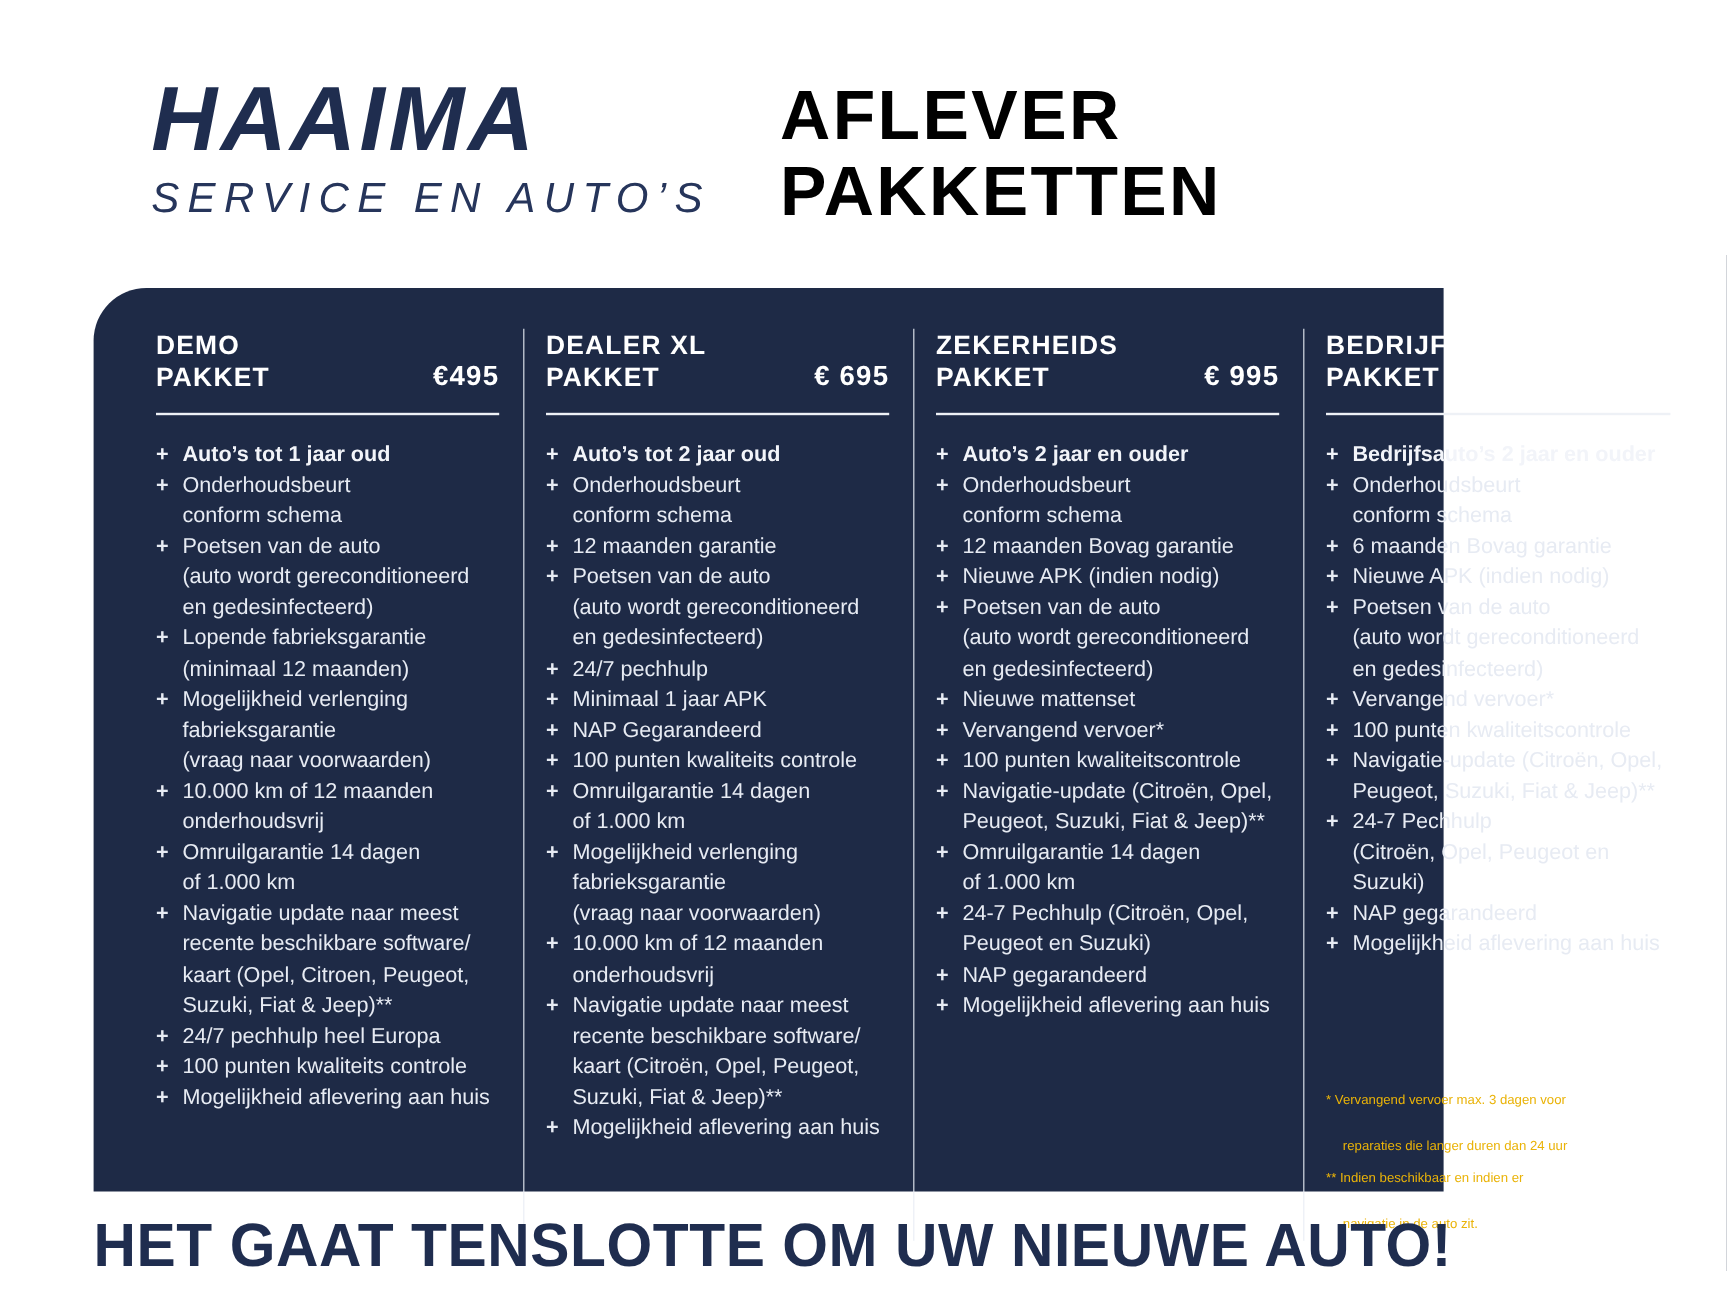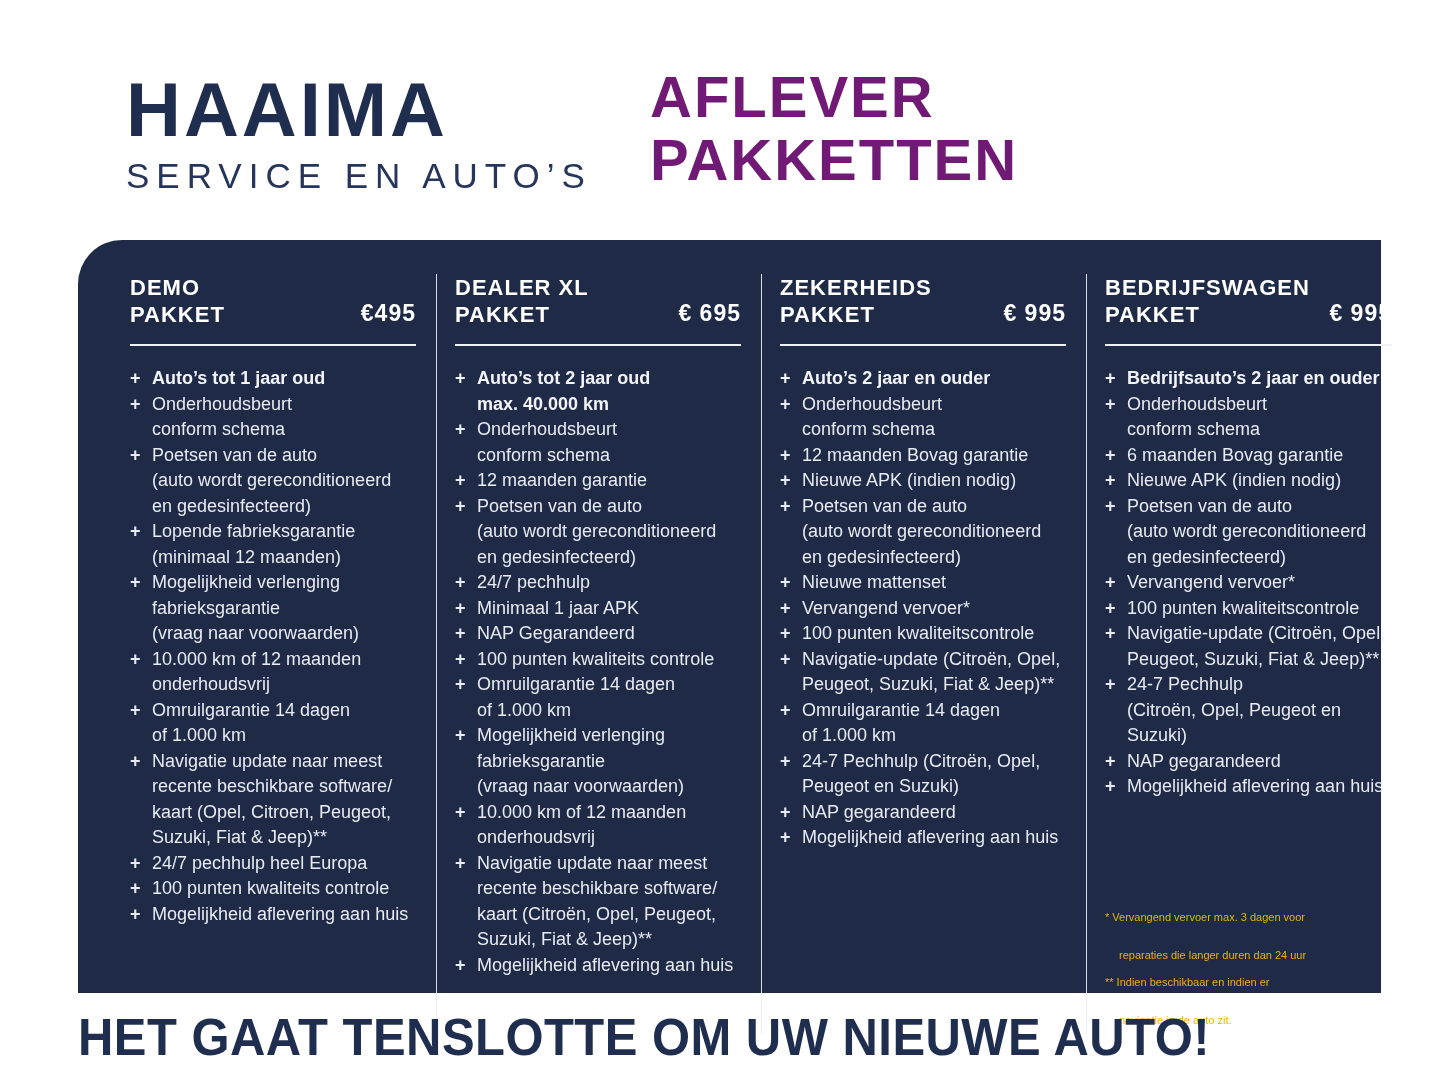--- a/index.html
+++ b/index.html
@@ -5,38 +5,38 @@
   html,body{margin:0;padding:0;}
   body{
     width:1439px;height:1080px;
     background:#ffffff;
     font-family:"Liberation Sans", sans-serif;
     color:#1f2d4f;
     position:relative;
     overflow:hidden;
   }
   
-  .logo-block{position:absolute;left:126px;top:72px;}
+  .logo-block{position:absolute;left:126px;top:62px;font-style:italic;}
   .logo-main{
     font-size:76px;font-weight:800;letter-spacing:3px;
     color:#1f2d4f;line-height:1;
   }
   .logo-sub{
     font-size:35px;font-weight:400;letter-spacing:7px;
     color:#26355b;margin-top:8px;
   }
   .page-title{
     position:absolute;left:650px;top:66px;
     font-size:58px;font-weight:800;letter-spacing:2px;
-    color:#701a75;line-height:1.08;
+    color:#000000;line-height:1.08;
   }
   
   .panel{
     position:absolute;left:78px;top:240px;
-    width:1303px;height:753px;
+    width:1125px;height:753px;
     background:#1e2a46;
     border-radius:44px 0 0 0;
     box-sizing:border-box;
     padding:34px 0 0 34px;
   }
   .packages-row{display:flex;}
   .col{
     flex:0 0 325px;width:325px;box-sizing:border-box;
     padding:0 20px 0 18px;
     min-height:665px;
@@ -157,21 +157,20 @@
             <div>DEALER XL</div>
             <div>PAKKET</div>
           </div>
           <div class="col-price">€ 695</div>
         </div>
         <div class="rule"></div>
         <div class="items">
           <div class="item bold">
             <span class="plus">+</span>
             <div class="item-line">Auto’s tot 2 jaar oud</div>
-            <div class="item-line">max. 40.000 km</div>
           </div>
           <div class="item">
             <span class="plus">+</span>
             <div class="item-line">Onderhoudsbeurt</div>
             <div class="item-line">conform schema</div>
           </div>
           <div class="item">
             <span class="plus">+</span>
             <div class="item-line">12 maanden garantie</div>
           </div>

